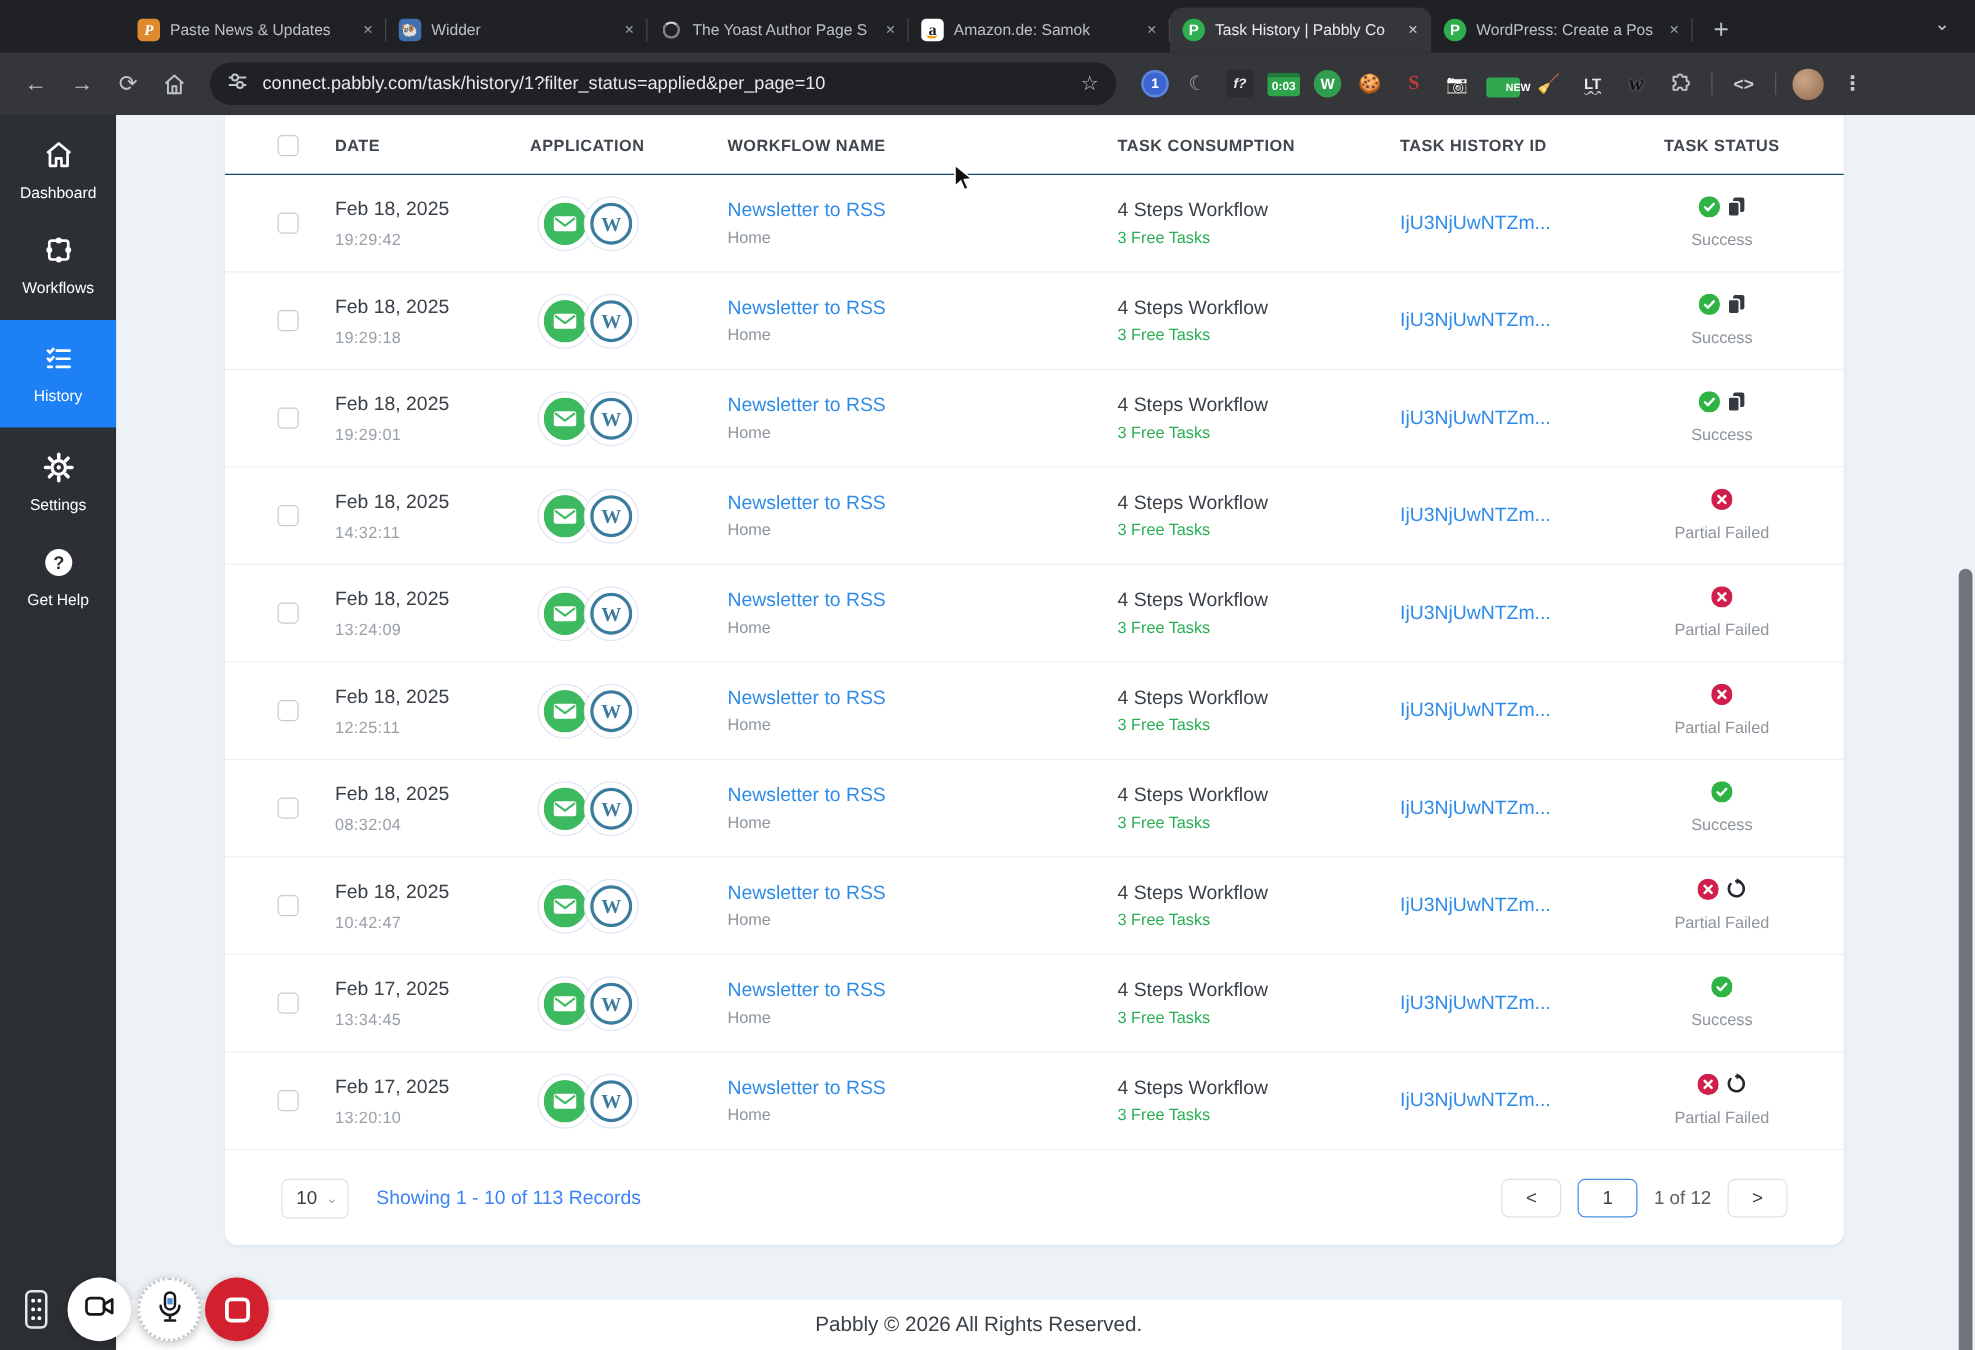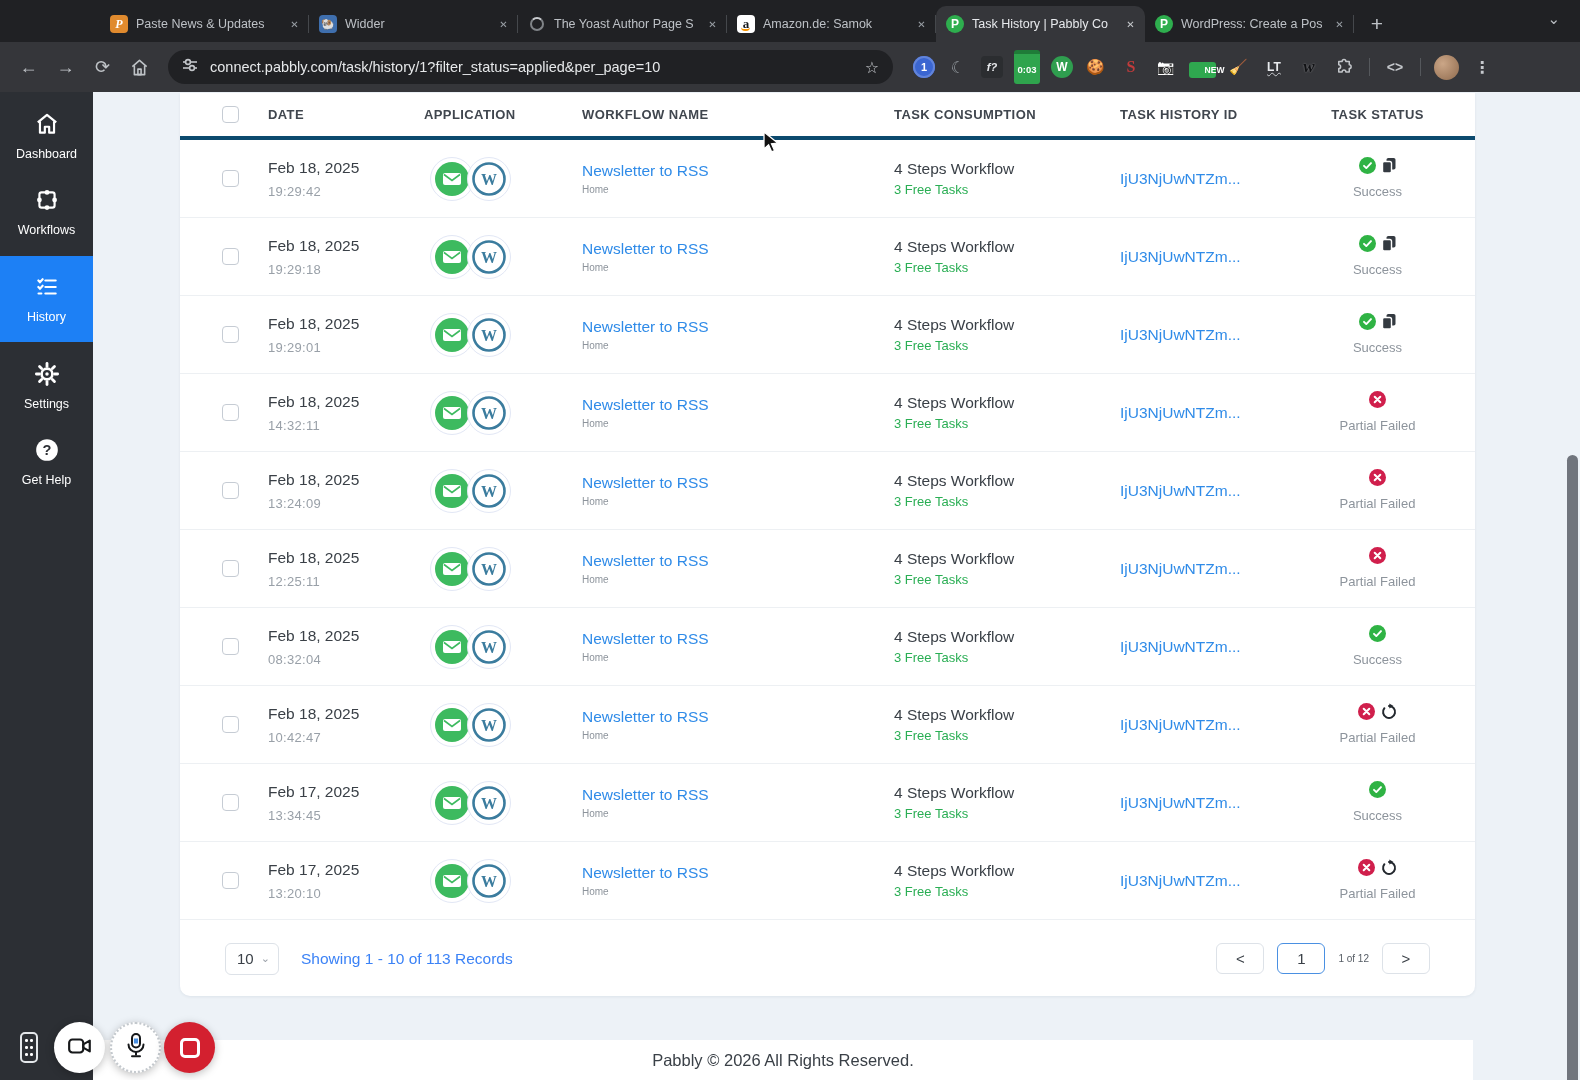--- a/index.html
+++ b/index.html
@@ -40,21 +40,21 @@
   .url-text { color:#e6e8ea; font-size:14.5px; margin-left:12px; flex:1; white-space:nowrap; overflow:hidden; }
   .star { color:#c2c5c9; font-size:16px; }
   .ext-row { display:flex; align-items:center; gap:11px; margin-left:20px; }
   .ext { min-width:24px; height:26px; display:flex; align-items:center; justify-content:center;
          color:#c6c9cd; font-size:14px; font-weight:600; flex:none; }
   .ext-onepassword-icon { width:22px; height:22px; min-width:22px; border-radius:50%; background:#3b66d1;
          color:#fff; font-size:11px; box-shadow:inset 0 0 0 2px #fff3, inset 0 0 0 4px #3b66d1; }
   .ext-crescent-icon { color:#9aa0a6; font-size:16px; }
   .ext-f-question-icon { background:#2b2d30; color:#e8eaed; width:22px; height:22px; min-width:22px;
          border-radius:4px; font-size:11px; font-style:italic; }
-  .ext-timer-icon { background:#2fa44d; color:#fff; width:26px; min-width:26px; height:34px; border-radius:3px;
+  .ext-timer-icon { background:#2fa44d; color:#fff; width:26px; min-width:26px; height:19px; border-radius:3px;
          font-size:9.5px; font-weight:800; border-top:4px solid #1f7c38; }
   .ext-wordpress-ext-icon { background:#2f9e4f; color:#fff; width:22px; height:22px; min-width:22px;
          border-radius:50%; font-size:12px; font-weight:800; }
   .ext-cookie-icon, .ext-broom-icon { font-size:15px; }
   .ext-seo-icon { color:#c13b3b; font-weight:800; font-size:16px; font-family:"Liberation Serif",serif; }
   .ext-camera-ext-icon { font-size:14px; filter:grayscale(1) brightness(1.5); }
   .ext-new-badge-icon { background:#2fa84f; color:#fff; width:27px; min-width:27px; height:16px; border-radius:3px;
          font-size:8.5px; font-weight:800; margin-top:6px;padding-left:24px; }
   .ext-languagetool-icon { color:#e8eaed; font-size:12px; font-weight:800; text-decoration:underline wavy 1px #c6c9cd; }
   .ext-signature-icon { color:#101114; font-size:17px; font-style:italic; font-weight:700;
@@ -69,53 +69,53 @@
   .side-item { display:flex; flex-direction:column; align-items:center; justify-content:center; gap:7px;
                padding:13px 0; color:#fff; font-size:12.5px; }
   .side-item:first-child { margin-top:6px; }
   .side-item.active { background:#1d80f5; padding:18px 0; margin:6px 0; }
 
   
   .content { position:absolute; top:92px; left:93px; width:1487px; height:988px; background:#edf2f7; overflow:hidden; }
   .card { position:absolute; left:87px; top:1px; width:1295px; height:903px; background:#fff;
           border-radius:0 0 10px 10px; box-shadow:0 1px 3px rgba(40,60,90,.08); }
   .thead { display:grid; grid-template-columns:88px 156px 158px 312px 226px 160px 195px; height:47px;
-           align-items:center; border-bottom:4px solid #0c4a6e; }
+           align-items:center; border-bottom:1px solid #0c4a6e; }
   .th { font-size:13px; font-weight:700; color:#40464e; letter-spacing:.4px; }
   .th.center { text-align:center; }
   .cbcell { padding-left:42px; }
   .cb { width:17px; height:17px; border:1.5px solid #c6ccd4; border-radius:4px; background:#fff; display:block; }
   .row { display:grid; grid-template-columns:88px 156px 158px 312px 226px 160px 195px; height:78px;
          align-items:center; border-bottom:1px solid #edf0f3; }
   .d1 { font-size:15.5px; font-weight:400; color:#3a4047; }
   .d2 { font-size:13px; color:#99a0a8; margin-top:7px; letter-spacing:.3px; }
   .apps { display:flex; padding-left:6px; }
   .appring { width:44px; height:44px; border:1px solid #e2e7f5; border-radius:50%; background:#fff;
              display:flex; align-items:center; justify-content:center; }
   .appring + .appring { margin-left:-7px; }
   .wf-link { font-size:15.5px; color:#2f8be8; }
-  .sub { font-size:10px; color:#8d949c; margin-top:4px; }
+  .sub { font-size:13px; color:#8d949c; margin-top:4px; }
   .cons1 { font-size:15.5px; color:#3a4047; }
   .cons2 { font-size:13px; color:#2aae54; margin-top:4px; }
   .hid { font-size:15.5px; color:#2f8be8; }
   .stat { text-align:center; }
   .sticons { display:flex; justify-content:center; align-items:center; gap:5px; height:18px; }
   .stlabel { font-size:13px; color:#8d949c; margin-top:7px; }
 
   .pagi { position:absolute; bottom:0; left:0; width:100%; height:75px; display:flex; align-items:center; padding:0 45px; }
   .pp { width:54px; height:32px; border:1px solid #dde2e8; border-radius:6px; display:flex; align-items:center;
         justify-content:space-between; padding:0 8px 0 11px; font-size:15px; color:#3a4047; background:#fff; }
   .ppchev { color:#9aa0a8; font-size:11px; }
   .showing { margin-left:22px; font-size:15.5px; color:#3b82f6; }
   .pgroup { margin-left:auto; display:flex; align-items:center; gap:13px; }
   .nav-btn { width:48px; height:31px; border:1px solid #dde2e8; border-radius:6px; background:#fff; color:#3a4047;
              display:flex; align-items:center; justify-content:center; font-size:15px; }
   .page-box { width:48px; height:31px; border:1px solid #4a90e2; border-radius:6px; background:#fff; color:#3a4047;
               display:flex; align-items:center; justify-content:center; font-size:15px; }
-  .pinfo { font-size:10px; color:#565d65; }
+  .pinfo { font-size:15px; color:#565d65; }
 
   .footer { position:absolute; left:0; top:948px; width:1380px; height:40px; background:#fff;
             display:flex; align-items:center; justify-content:center; font-size:16.5px; color:#3a4047; }
   .scroll-thumb { position:absolute; right:2px; top:363px; width:11px; height:700px; background:#70757d; border-radius:6px; }
 
   
   .fab { position:absolute; z-index:50; }
   .drag-dots { left:20px; top:1032px; width:18px; height:31px; border:2px solid #e4e7ea; border-radius:5px;
                display:grid; grid-template-columns:repeat(2,1fr); place-items:center; padding:3px 2px; }
   .drag-dots s { width:2.5px; height:2.5px; border-radius:50%; background:#fff; }

